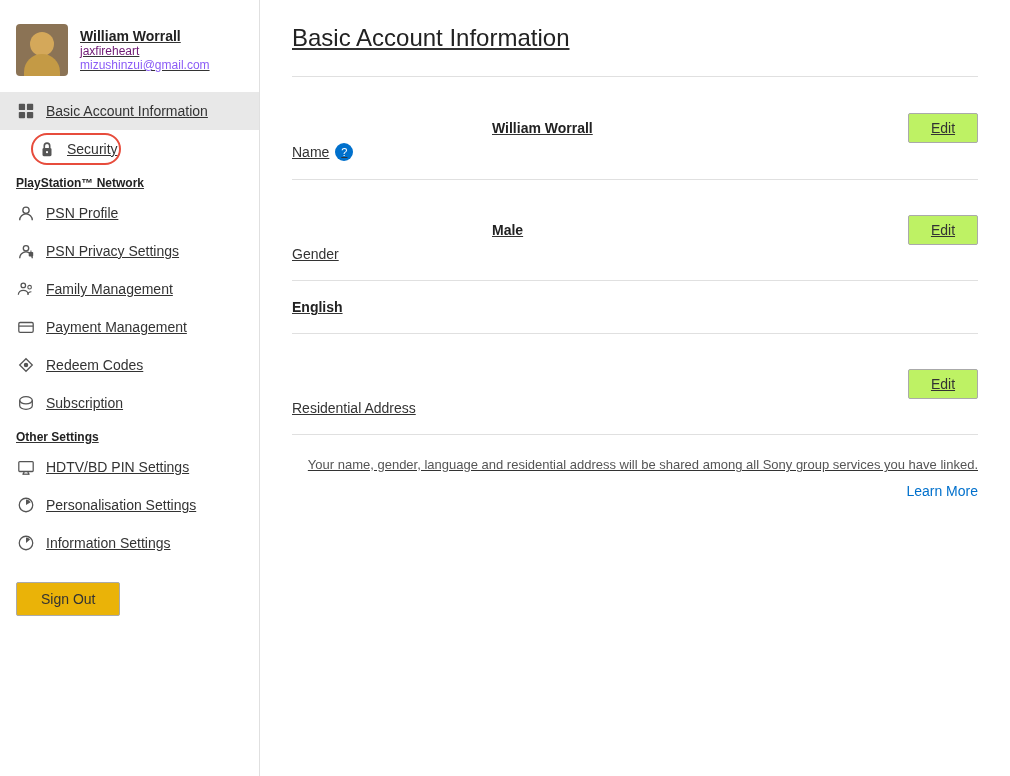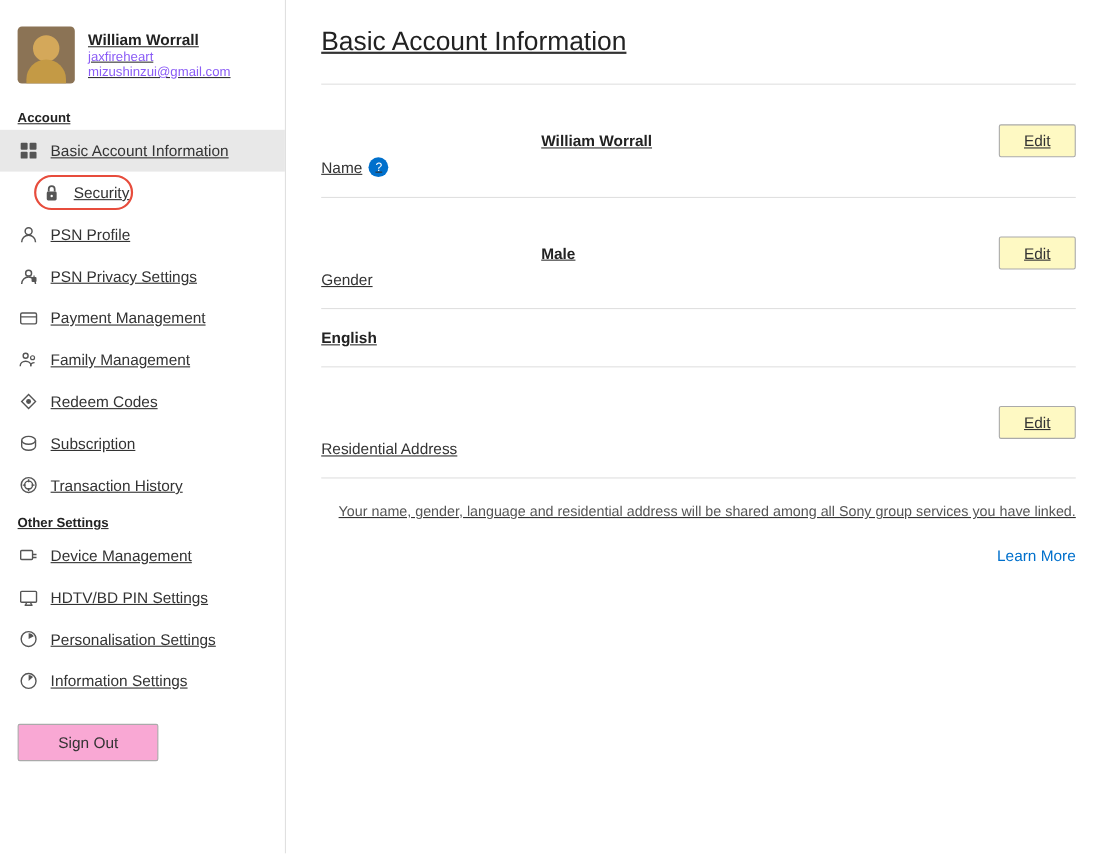--- a/index.html
+++ b/index.html
@@ -71,21 +71,21 @@
       display: flex;
       flex-direction: column;
     }
     .user-name {
       font-weight: bold;
       font-size: 14px;
       color: #222;
     }
     .user-psn {
       font-size: 12px;
-      color: #8b5cf6;
+      color: #701a75;
     }
     .user-email {
       font-size: 12px;
       color: #8b5cf6;
     }
     .section-label {
       padding: 8px 16px 4px 16px;
       font-size: 12px;
       font-weight: bold;
       color: #222;
@@ -128,22 +128,22 @@
       justify-content: center;
       flex-shrink: 0;
       color: #555;
       font-size: 16px;
     }
     .sign-out-container {
       padding: 20px 16px;
     }
     .sign-out-btn {
       border: 1px solid #aaa;
-      background: #f9a8d4;
-      padding: 8px 36px;
+      background: #eab308;
+      padding: 8px 24px;
       font-size: 14px;
       cursor: pointer;
       border-radius: 2px;
       color: #333;
     }
     
     .main-content {
       flex: 1;
       padding: 24px 32px;
     }
@@ -173,21 +173,21 @@
       margin-top: 48px;
     }
     .field-value {
       flex: 1;
       font-weight: bold;
       font-size: 14px;
       color: #222;
     }
     .edit-btn {
       border: 1px solid #aaa;
-      background: #fef9c3;
+      background: #bef264;
       padding: 6px 18px;
       font-size: 14px;
       cursor: pointer;
       border-radius: 2px;
       color: #333;
       min-width: 70px;
     }
     .help-icon {
       width: 18px;
       height: 18px;
@@ -207,21 +207,21 @@
       color: #555;
       line-height: 1.5;
       text-align: right;
     }
     .learn-more-link {
       color: #0070cc;
       font-size: 14px;
       text-decoration: none;
       cursor: pointer;
       display: inline-block;
-      margin-top: 20px;
+      margin-top: 6px;
     }
     
     .icon-svg {
       width: 18px;
       height: 18px;
       fill: #555;
     }
   </style>
 </head>
 <body>
@@ -234,21 +234,20 @@
       <div class="avatar">
         <div class="avatar-silhouette"></div>
       </div>
       <div class="user-details">
         <span class="user-name">William Worrall</span>
         <span class="user-psn">jaxfireheart</span>
         <span class="user-email">mizushinzui@gmail.com</span>
       </div>
     </div>
 
-    <div class="section-label">Account</div>
 
     <div class="nav-item active">
       <span class="nav-icon">
         <svg class="icon-svg" viewBox="0 0 20 20">
           <rect x="2" y="2" width="7" height="7" rx="1"></rect>
           <rect x="11" y="2" width="7" height="7" rx="1"></rect>
           <rect x="2" y="11" width="7" height="7" rx="1"></rect>
           <rect x="11" y="11" width="7" height="7" rx="1"></rect>
         </svg>
       </span>
@@ -260,20 +259,23 @@
       <span class="nav-icon">
         <svg class="icon-svg" viewBox="0 0 20 20">
           <rect x="5" y="9" width="10" height="9" rx="1.5" fill="#555"></rect>
           <path d="M7 9V6.5a3 3 0 0 1 6 0V9" fill="none" stroke="#555" stroke-width="1.8"></path>
           <circle cx="10" cy="13.5" r="1.2" fill="#fff"></circle>
         </svg>
       </span>
       <span>Security</span>
     </div>
 
+    <div class="section-label">
+      <span>PlayStation™ Network</span>
+    </div>
 
     <div class="nav-item">
       <span class="nav-icon">
         <svg class="icon-svg" viewBox="0 0 20 20">
           <circle cx="10" cy="7" r="3.5" fill="none" stroke="#555" stroke-width="1.5"></circle>
           <path d="M3 18c0-4 3.1-7 7-7s7 3 7 7" fill="none" stroke="#555" stroke-width="1.5"></path>
         </svg>
       </span>
       <span>PSN Profile</span>
     </div>
@@ -286,85 +288,62 @@
           <rect x="13" y="11" width="5" height="5" rx="1" fill="#555"></rect>
           <line x1="15.5" y1="11" x2="15.5" y2="9.5" stroke="#555" stroke-width="1.2"></line>
         </svg>
       </span>
       <span>PSN Privacy Settings</span>
     </div>
 
     <div class="nav-item">
       <span class="nav-icon">
         <svg class="icon-svg" viewBox="0 0 20 20">
-          <rect x="2" y="5" width="16" height="11" rx="1.5" fill="none" stroke="#555" stroke-width="1.4"></rect>
-          <line x1="2" y1="9" x2="18" y2="9" stroke="#555" stroke-width="1.4"></line>
-        </svg>
-      </span>
-      <span>Payment Management</span>
-    </div>
-
-    <div class="nav-item">
-      <span class="nav-icon">
-        <svg class="icon-svg" viewBox="0 0 20 20">
           <circle cx="7" cy="6" r="2.5" fill="none" stroke="#555" stroke-width="1.4"></circle>
           <path d="M1.5 16.5c0-3 2.5-5 5.5-5s5.5 2 5.5 5" fill="none" stroke="#555" stroke-width="1.4"></path>
           <circle cx="14" cy="8" r="2" fill="none" stroke="#555" stroke-width="1.2"></circle>
           <path d="M12 16.5c0-2 1.8-3.5 4-3.5" fill="none" stroke="#555" stroke-width="1.2"></path>
         </svg>
       </span>
       <span>Family Management</span>
     </div>
 
     <div class="nav-item">
       <span class="nav-icon">
         <svg class="icon-svg" viewBox="0 0 20 20">
+          <rect x="2" y="5" width="16" height="11" rx="1.5" fill="none" stroke="#555" stroke-width="1.4"></rect>
+          <line x1="2" y1="9" x2="18" y2="9" stroke="#555" stroke-width="1.4"></line>
+        </svg>
+      </span>
+      <span>Payment Management</span>
+    </div>
+
+    <div class="nav-item">
+      <span class="nav-icon">
+        <svg class="icon-svg" viewBox="0 0 20 20">
           <path d="M3 10 L10 3 L17 10 L10 17 Z" fill="none" stroke="#555" stroke-width="1.4"></path>
           <circle cx="10" cy="10" r="2.5" fill="#555"></circle>
         </svg>
       </span>
       <span>Redeem Codes</span>
     </div>
 
     <div class="nav-item">
       <span class="nav-icon">
         <svg class="icon-svg" viewBox="0 0 20 20">
           <ellipse cx="10" cy="7" rx="7" ry="4" fill="none" stroke="#555" stroke-width="1.4"></ellipse>
           <path d="M3 7v6c0 2.2 3.1 4 7 4s7-1.8 7-4V7" fill="none" stroke="#555" stroke-width="1.4"></path>
         </svg>
       </span>
       <span>Subscription</span>
     </div>
 
-    <div class="nav-item">
-      <span class="nav-icon">
-        <svg class="icon-svg" viewBox="0 0 20 20">
-          <circle cx="10" cy="10" r="7.5" fill="none" stroke="#555" stroke-width="1.4"></circle>
-          <circle cx="10" cy="10" r="4" fill="none" stroke="#555" stroke-width="1.4"></circle>
-          <line x1="10" y1="4" x2="10" y2="7" stroke="#555" stroke-width="1.4"></line>
-          <line x1="10" y1="13" x2="10" y2="16" stroke="#555" stroke-width="1.4"></line>
-          <line x1="4" y1="10" x2="7" y2="10" stroke="#555" stroke-width="1.4"></line>
-          <line x1="13" y1="10" x2="16" y2="10" stroke="#555" stroke-width="1.4"></line>
-        </svg>
-      </span>
-      <span>Transaction History</span>
-    </div>
 
     <div class="section-label">Other Settings</div>
 
-    <div class="nav-item">
-      <span class="nav-icon">
-        <svg class="icon-svg" viewBox="0 0 20 20">
-          <rect x="2" y="5" width="12" height="9" rx="1" fill="none" stroke="#555" stroke-width="1.4"></rect>
-          <line x1="14" y1="9" x2="18" y2="9" stroke="#555" stroke-width="1.4"></line>
-          <line x1="14" y1="12" x2="18" y2="12" stroke="#555" stroke-width="1.4"></line>
-        </svg>
-      </span>
-      <span>Device Management</span>
-    </div>
 
     <div class="nav-item">
       <span class="nav-icon">
         <svg class="icon-svg" viewBox="0 0 20 20">
           <rect x="2" y="4" width="16" height="11" rx="1" fill="none" stroke="#555" stroke-width="1.4"></rect>
           <line x1="8" y1="15" x2="7" y2="18" stroke="#555" stroke-width="1.4"></line>
           <line x1="12" y1="15" x2="13" y2="18" stroke="#555" stroke-width="1.4"></line>
           <line x1="6" y1="18" x2="14" y2="18" stroke="#555" stroke-width="1.4"></line>
         </svg>
       </span>

